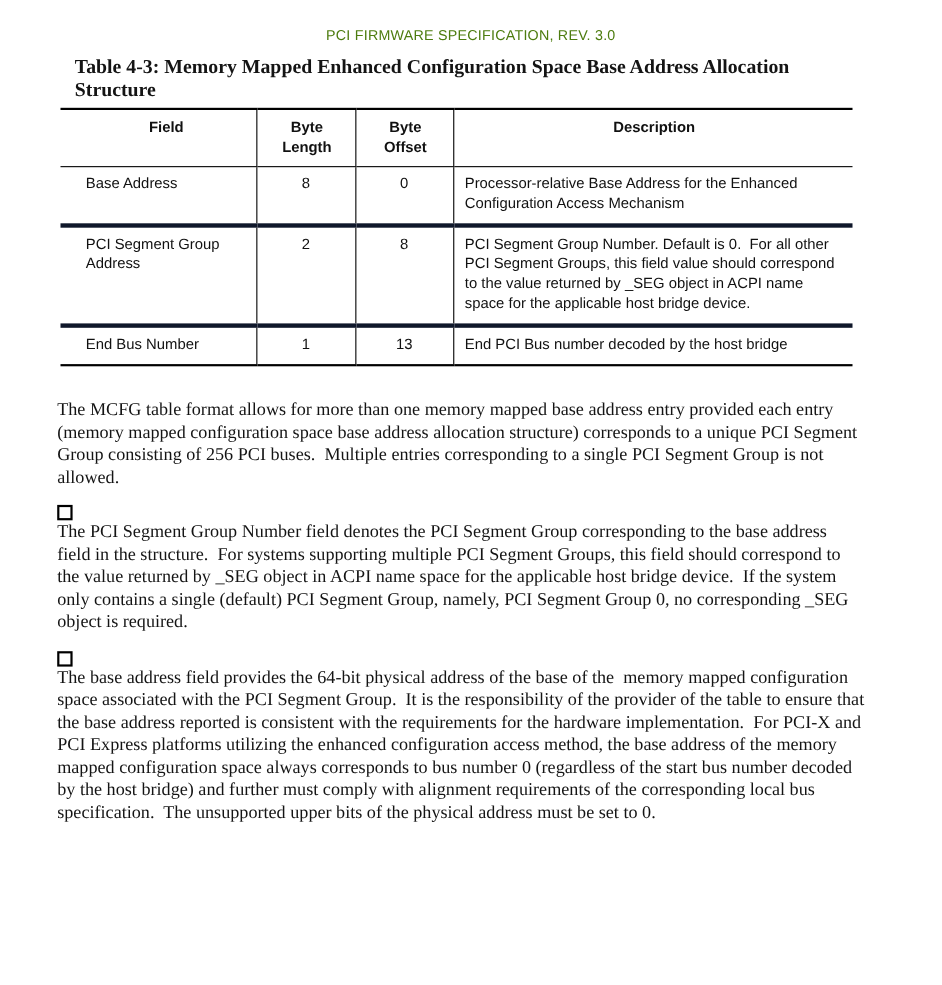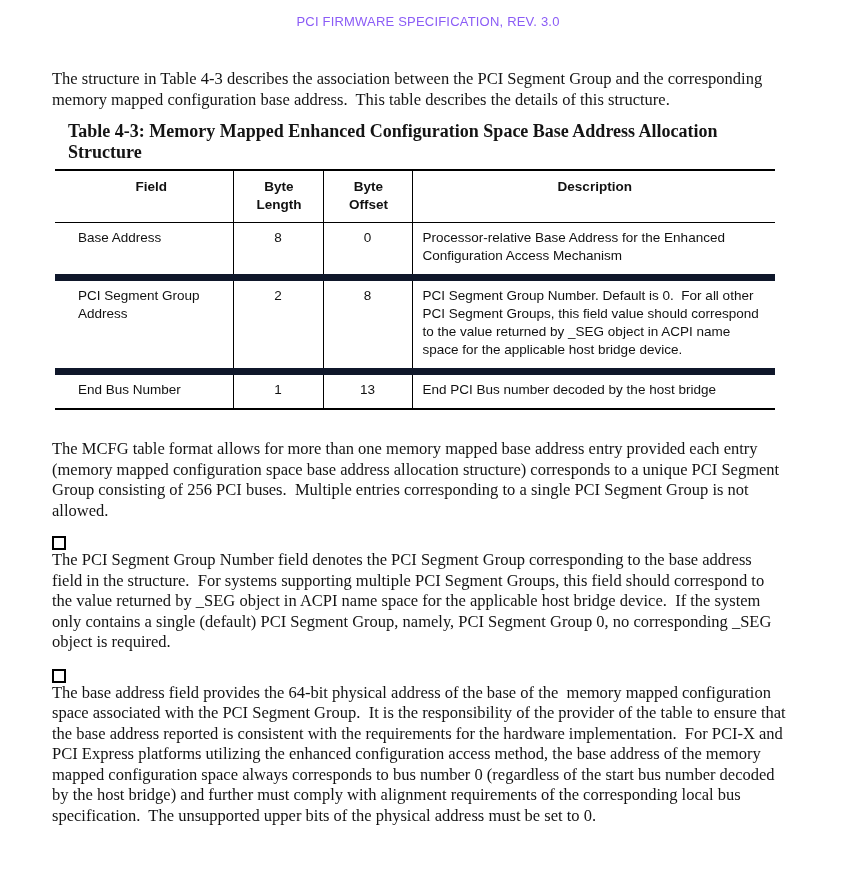--- a/index.html
+++ b/index.html
@@ -6,26 +6,26 @@
   .page {
     position: relative;
     width: 856px;
     height: 895px;
     background: #ffffff;
     color: #141414;
     font-family: "Liberation Serif", serif;
     overflow: hidden;
   }
   .doc-header {
-    padding-top: 14px;
+    padding-top: 24px;
     text-align: center;
     font-family: "Liberation Sans", sans-serif;
     font-size: 13px;
     letter-spacing: 0.2px;
-    color: #8b5cf6;
+    color: #4d7c0f;
   }
   .body-par {
     margin: 40px 70px 0 52px;
     font-size: 16.5px;
     line-height: 20.5px;
     white-space: pre-wrap;
   }
   .body-par.mcfg { margin-top: 29px; }
   .table-caption {
     margin: 11px auto 0 auto;
@@ -50,21 +50,21 @@
   col.c-desc   { width: 363px; }
   .spec-table th {
     border-top: 2px solid #000;
     border-bottom: 1px solid #000;
     font-weight: bold;
     text-align: center;
     vertical-align: top;
     padding: 7px 8px 8px 10px;
   }
   .spec-table td {
-    border-bottom: 7px solid #0f172a;
+    border-bottom: 4px solid #0f172a;
     vertical-align: top;
     padding: 6px 10px 9px 10px;
     white-space: pre-wrap;
   }
   .spec-table tbody tr:last-child td { border-bottom: 2px solid #000; }
   .spec-table th + th, .spec-table td + td { border-left: 1px solid #000; }
   .spec-table th.first, .spec-table td.first { padding-left: 23px; }
   .spec-table td.num { text-align: center; padding-left: 4px; padding-right: 4px; }
   .bullet {
     display: flex;
@@ -88,21 +88,20 @@
     white-space: pre-wrap;
   }
 </style>
 </head>
 <body>
 
 <div class="page">
 
   <div class="doc-header">PCI FIRMWARE SPECIFICATION, REV. 3.0</div>
 
-  <p class="body-par">The structure in Table 4-3 describes the association between the PCI Segment Group and the corresponding memory mapped configuration base address.  This table describes the details of this structure.</p>
 
   <div class="table-caption">Table 4-3:  Memory Mapped Enhanced Configuration Space Base Address Allocation Structure</div>
 
   <table class="spec-table">
     <colgroup>
       <col class="c-field">
         <col class="c-blen">
         <col class="c-boff">
         <col class="c-desc">
     </colgroup>

